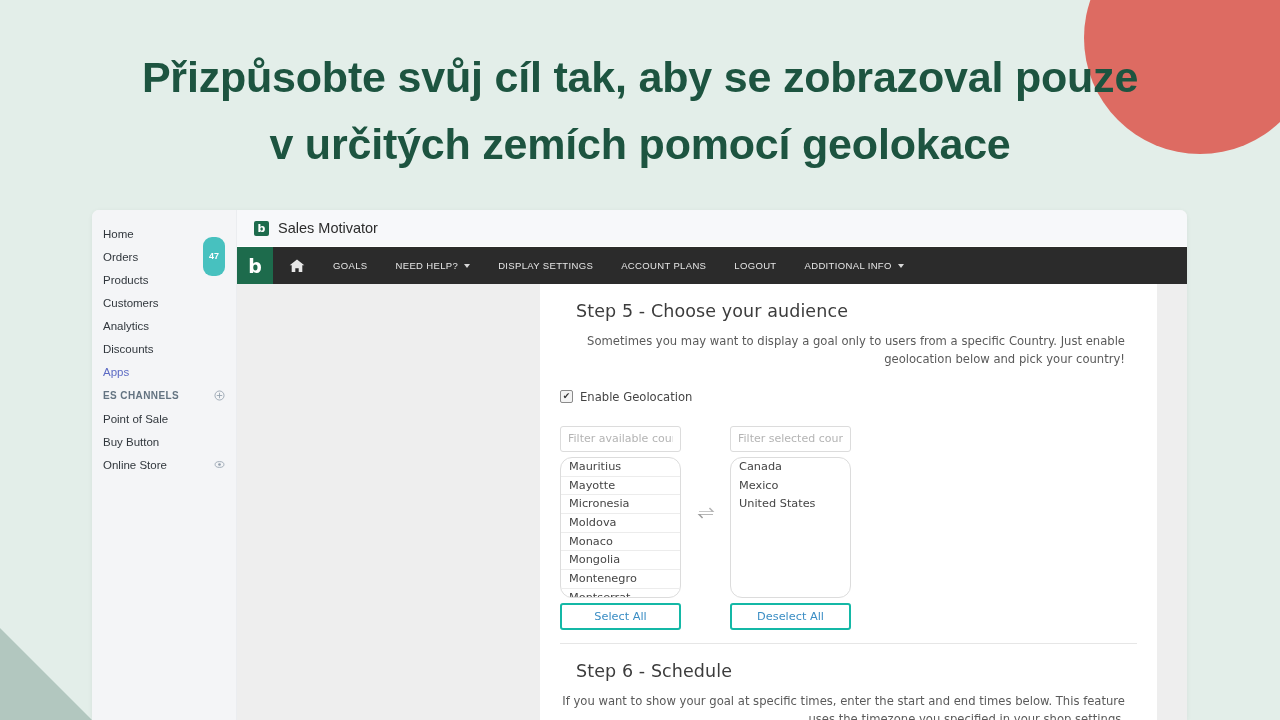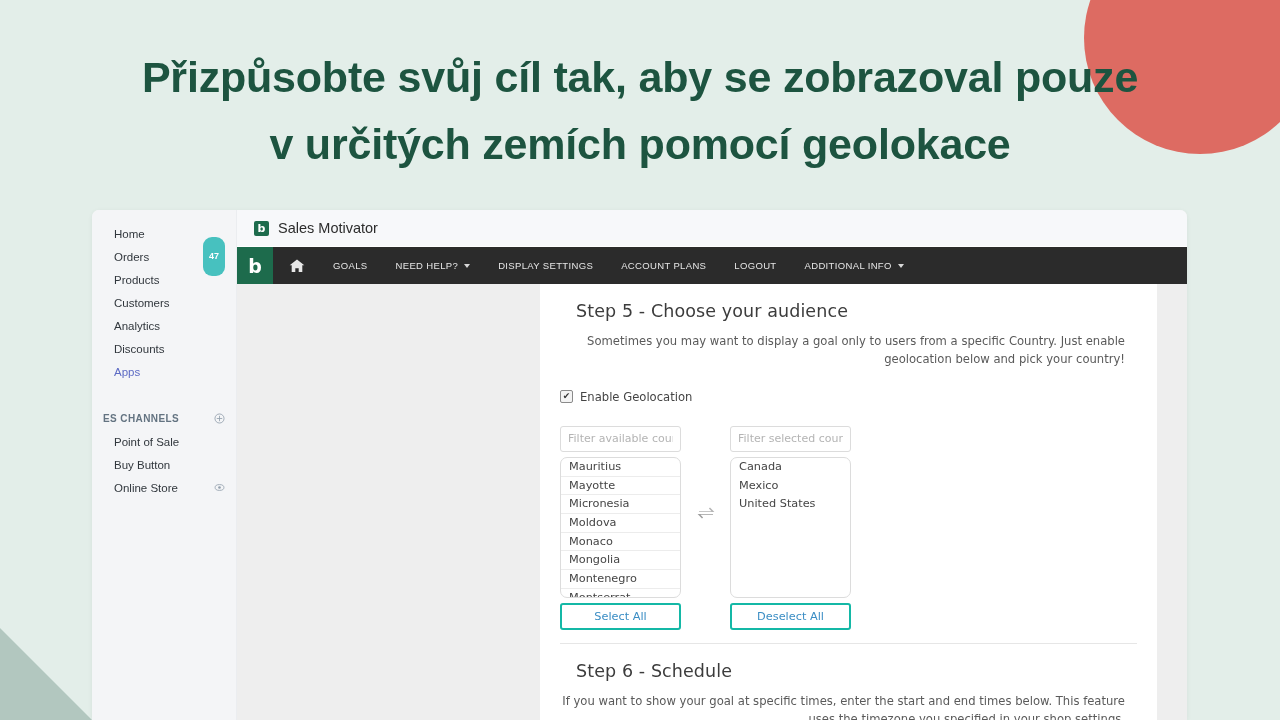--- a/index.html
+++ b/index.html
@@ -83,37 +83,37 @@
     border-right: 1px solid #ebedf0;
     box-sizing: border-box;
   }
   .nav-item {
     display: flex;
     align-items: center;
     height: 23px;
     padding: 0 11px 0 11px;
     position: relative;
   }
-  .nav-item .nav-label { flex: 1 1 auto; white-space: nowrap; margin-left: 11px; }
+  .nav-item .nav-label { flex: 1 1 auto; white-space: nowrap; }
   .nav-item.active .nav-label { color: #5c6ac4; }
   .badge {
     background: #47c1bf;
     color: #ffffff;
     font-size: 9px;
     font-weight: bold;
     border-radius: 9px;
     padding: 14px 6px;
     line-height: 11px;
   }
   .nav-section {
     display: flex;
     align-items: center;
     height: 23px;
     padding: 0 11px;
-    margin-top: 24px;
+    margin-top: 1px;
     font-size: 10px;
     font-weight: bold;
     color: #637381;
     letter-spacing: 0.4px;
   }
   .nav-section .sec-label { flex: 1 1 auto; white-space: nowrap; }
   .mini-icon { color: #919eab; display: inline-flex; }
 
   
   #app {
@@ -273,21 +273,21 @@
     color: #555;
     padding: 0 7px;
     font-family: "DejaVu Sans", sans-serif;
     outline: none;
   }
   .filter-input::placeholder { color: #b4b4b4; }
   .listbox {
     margin-top: 5px;
     height: 141px;
     border: 1px solid #dcdcdc;
-    border-radius: 7px;
+    border-radius: 12px;
     background: #fff;
     overflow: hidden;
     box-sizing: border-box;
   }
   .listbox.bordered-rows .list-opt { border-bottom: 1px solid #ececec; }
   .list-opt {
     font-size: 11.3px;
     color: #454545;
     padding: 2px 0 2px 8px;
     height: 18.7px;

